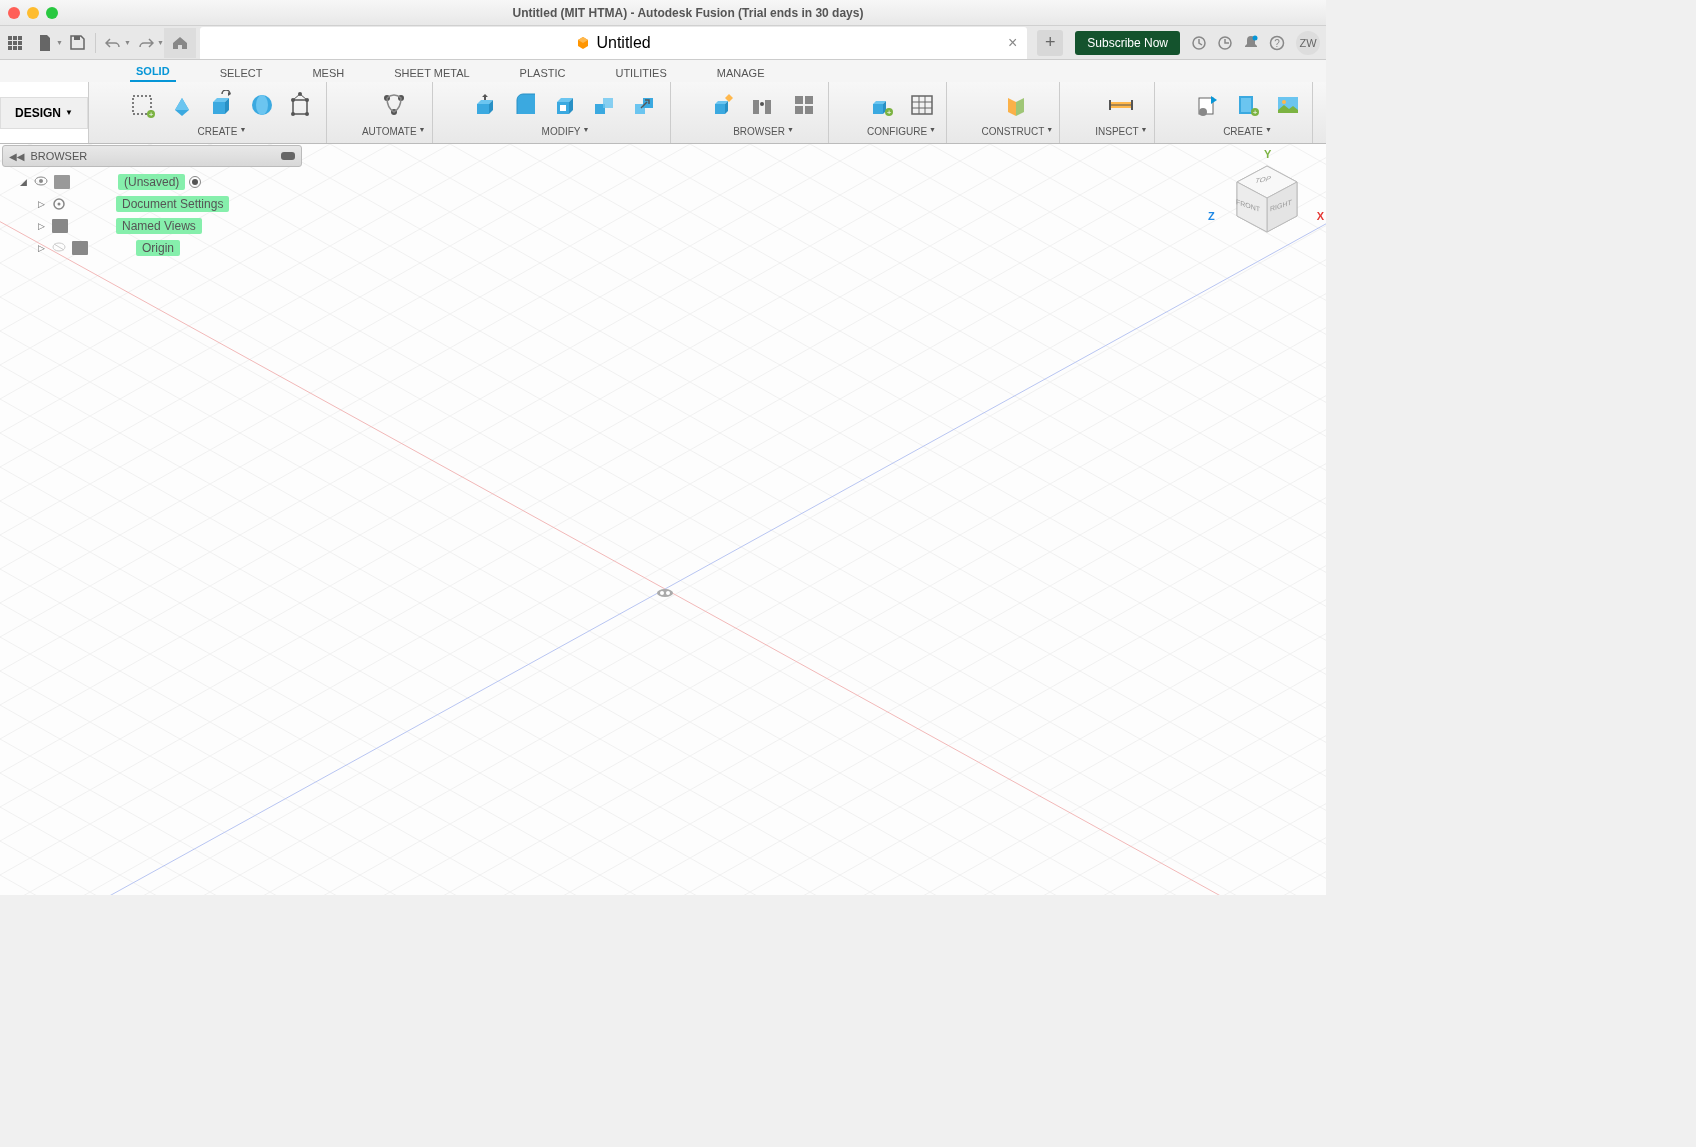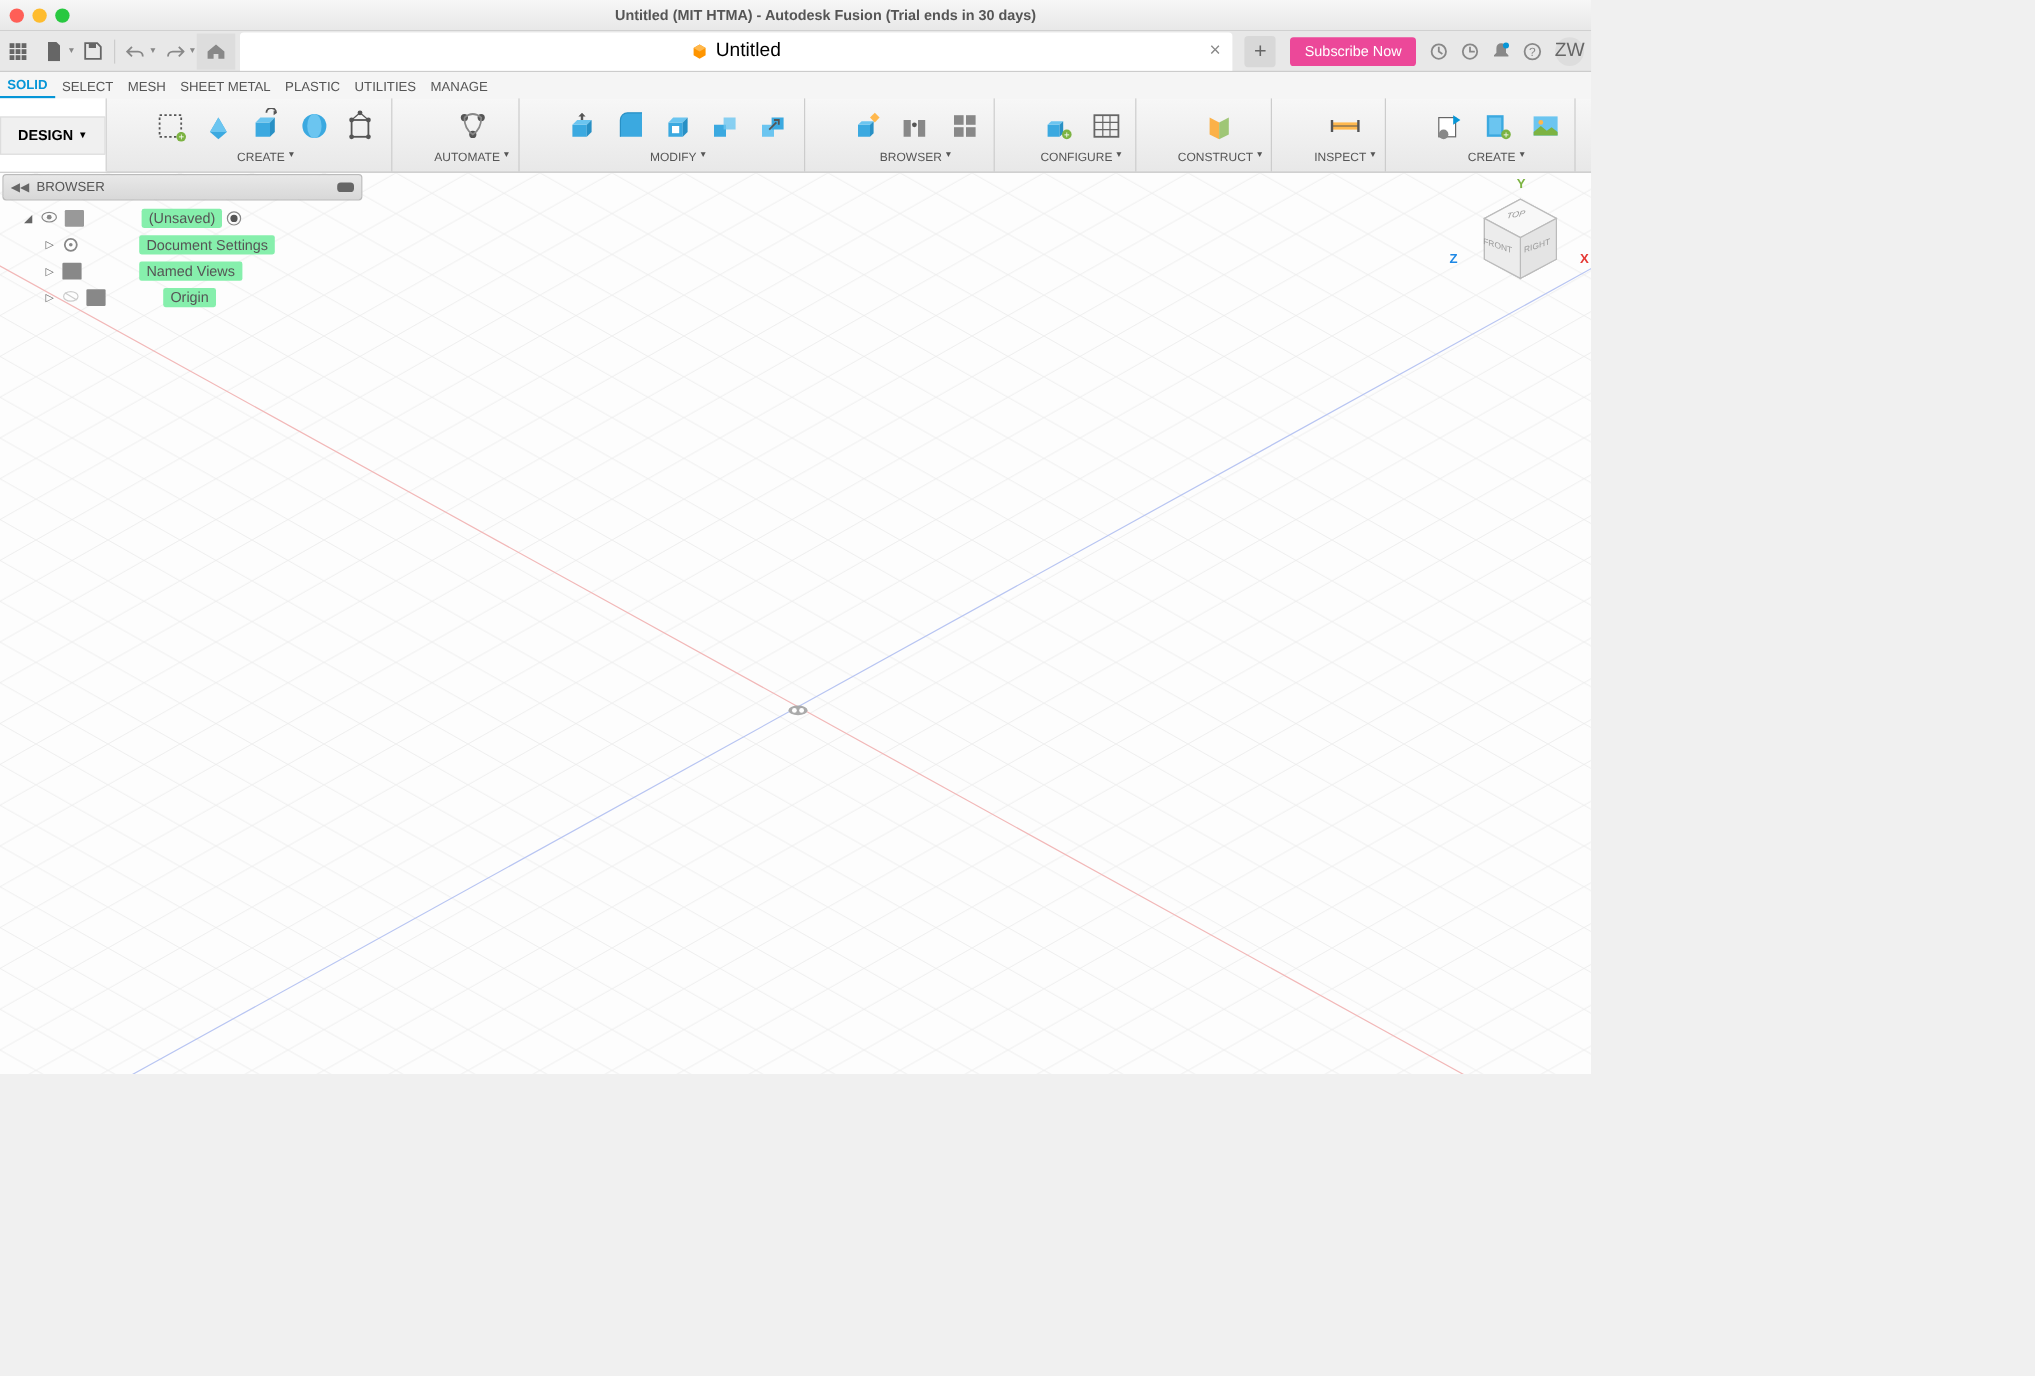--- a/index.html
+++ b/index.html
@@ -15,26 +15,26 @@
 
 .qat { height: 34px; background:#e8e8e8; display:flex; align-items:center; border-bottom:1px solid #ccc; }
 .qat-btn { width:30px; height:30px; display:flex; align-items:center; justify-content:center; color:#666; cursor:pointer; }
 .qat-sep { width:1px; height:20px; background:#ccc; margin:0 2px; }
 .dropdown-caret { font-size:7px; color:#888; margin-left:-4px; }
 .home-btn { background:#ddd; width:32px; height:30px; display:flex; align-items:center; justify-content:center; }
 .doctab { flex:1; background:#fff; height:32px; display:flex; align-items:center; justify-content:center; position:relative; margin:0 4px; border-radius:3px 3px 0 0; }
 .doctab-icon { width:14px; height:14px; margin-right:6px; }
 .doctab-close { position:absolute; right:10px; color:#888; cursor:pointer; font-size:16px; }
 .newtab { width:26px; height:26px; background:#d8d8d8; display:flex; align-items:center; justify-content:center; color:#666; font-size:18px; border-radius:3px; cursor:pointer; margin:0 6px; }
-.subscribe { background:#ec4899; color:#fff; font-size:12px; padding:5px 12px; border-radius:3px; cursor:pointer; margin:0 6px; }
+.subscribe { background:#14532d; color:#fff; font-size:12px; padding:5px 12px; border-radius:3px; cursor:pointer; margin:0 6px; }
 .status-icon { width:26px; height:26px; display:flex; align-items:center; justify-content:center; color:#777; cursor:pointer; }
-.avatar { width:24px; height:24px; border-radius:50%; background:#ddd; display:flex; align-items:center; justify-content:center; font-size:16px; color:#666; margin:0 6px; }
-
-
-.ribbon-tabs { height:22px; background:#f5f5f5; display:flex; align-items:flex-end; }
+.avatar { width:24px; height:24px; border-radius:50%; background:#ddd; display:flex; align-items:center; justify-content:center; font-size:11px; color:#666; margin:0 6px; }
+
+
+.ribbon-tabs { height:22px; background:#f5f5f5; display:flex; padding-left:130px; gap:38px; align-items:flex-end; }
 .rtab { font-size:11px; color:#555; padding:3px 6px; cursor:pointer; }
 .rtab.active { color:#0696d7; font-weight:600; border-bottom:2px solid #0696d7; }
 
 
 .ribbon { height:62px; background:linear-gradient(#f7f7f7,#e8e8e8); display:flex; border-bottom:1px solid #bbb;gap:29px; }
 .workspace { width:120px; display:flex; align-items:center; justify-content:center; border-right:1px solid #ccc; background:#fff; }
 .workspace-btn { background:#f0f0f0; padding:8px 14px; font-size:12px; font-weight:600; display:flex; align-items:center; gap:4px; border:1px solid #ddd; cursor:pointer; }
 .rgroup { display:flex; flex-direction:column; align-items:center; padding:2px 6px; border-right:1px solid #ccc; }
 .rgroup-icons { display:flex; gap:4px; align-items:center; height:42px; }
 .ricon { width:36px; height:36px; display:flex; align-items:center; justify-content:center; cursor:pointer; border-radius:2px; }

